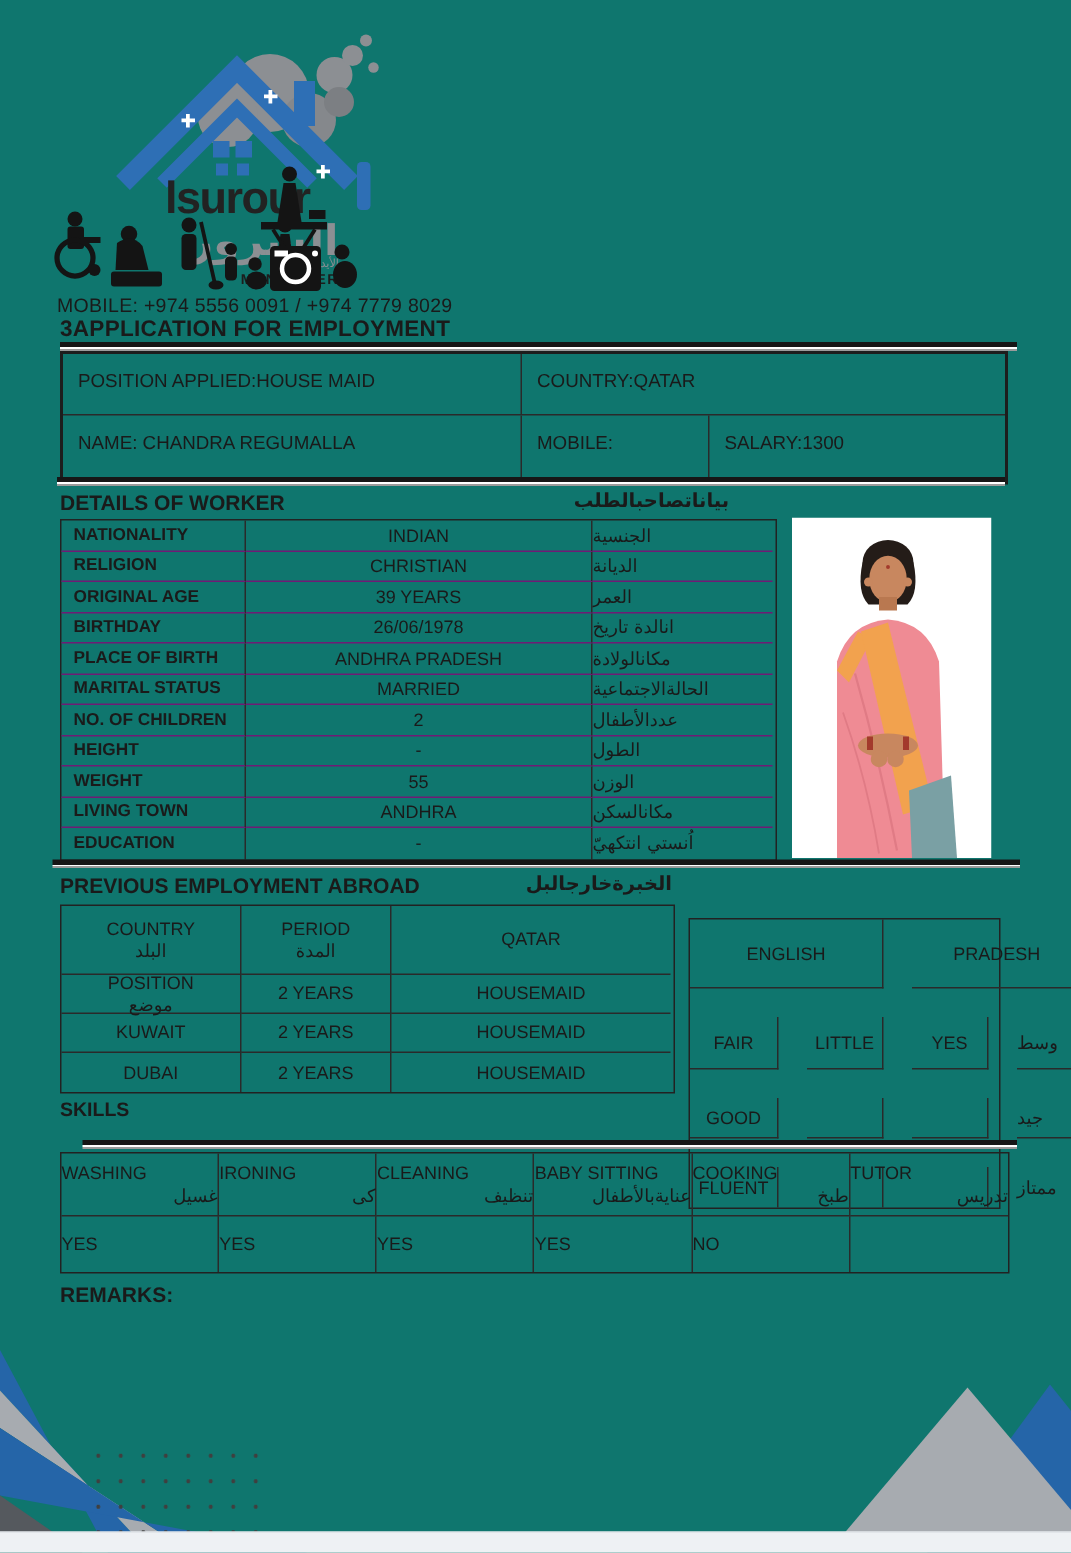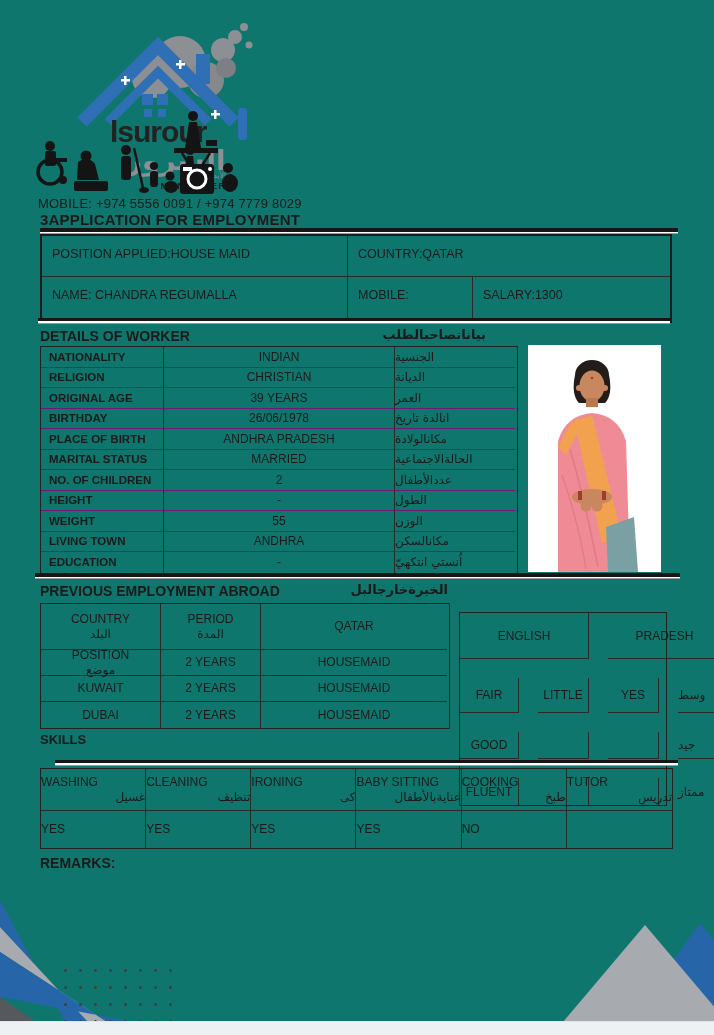--- a/index.html
+++ b/index.html
@@ -268,26 +268,26 @@
 
   <div class="abs sec-title" style="left:40px;top:732px;font-size:13px;">SKILLS</div>
   <div class="rule" style="left:55px;top:760px;width:623px;"></div>
 
   <div class="abs stab" style="left:40px;top:768px;">
     <div>
       <span>WASHING</span>
       <span class="ar">غسيل</span>
     </div>
     <div>
+      <span>IRONING</span>
+      <span class="ar">كى</span>
+    </div>
+    <div>
       <span>CLEANING</span>
       <span class="ar">تنظيف</span>
-    </div>
-    <div>
-      <span>IRONING</span>
-      <span class="ar">كى</span>
     </div>
     <div>
       <span>BABY SITTING</span>
       <span class="ar">عنايةبالأطفال</span>
     </div>
     <div>
       <span>COOKING</span>
       <span class="ar">طبخ</span>
     </div>
     <div>

